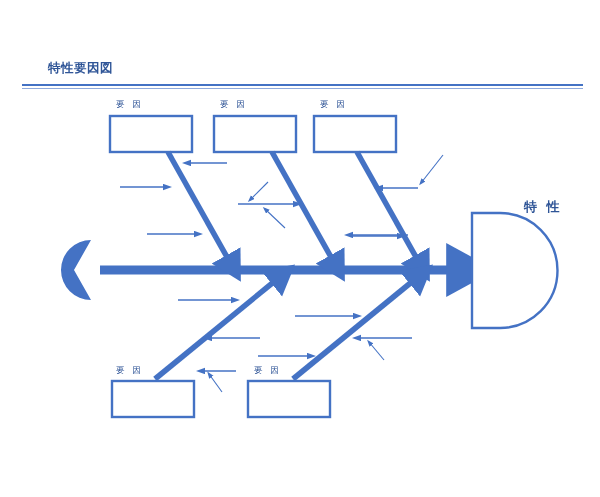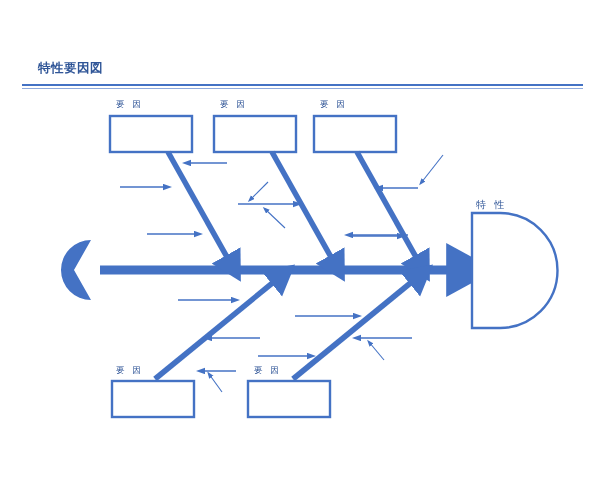--- a/index.html
+++ b/index.html
@@ -16,21 +16,21 @@
     position: relative;
   }
   #page {
     position: relative;
     width: 600px;
     height: 497px;
     background: #ffffff;
   }
   #doc-title {
     position: absolute;
-    left: 38px;
+    left: 48px;
     top: 60px;
     font-size: 12.5px;
     font-weight: bold;
     color: #2F5597;
     letter-spacing: 0.5px;
     white-space: nowrap;
   }
   #title-rule {
     position: absolute;
     left: 22px;
@@ -62,25 +62,26 @@
   .factor-label {
     position: absolute;
     font-size: 8.5px;
     font-weight: normal;
     color: #2F5597;
     letter-spacing: 2.5px;
     white-space: nowrap;
   }
   .effect-label {
     position: absolute;
-    font-size: 10px;
-    font-weight: normal;
+    font-size: 13px;
+    font-weight: bold;
     color: #2F5597;
     letter-spacing: 2.5px;
     white-space: nowrap;
+    margin-left: 48px;
   }
 </style>
 </head>
 <body>
 
 <div id="page">
 
   <div id="doc-title">特性要因図</div>
 
   <div id="title-rule">

